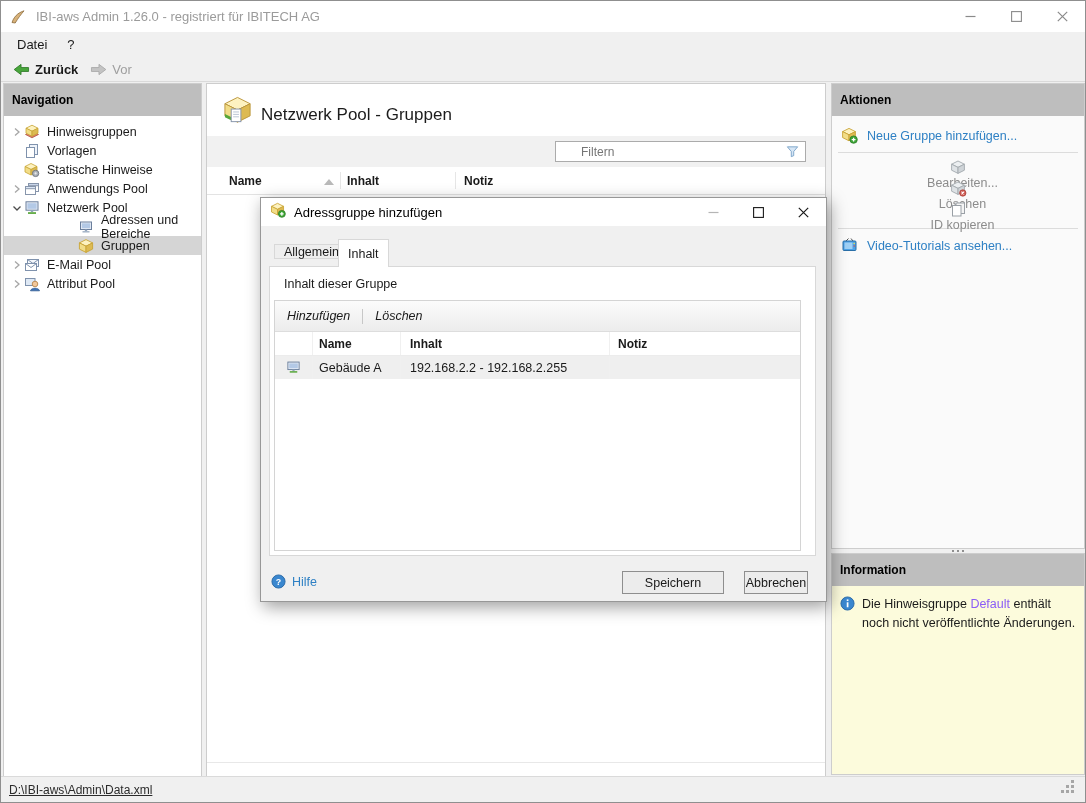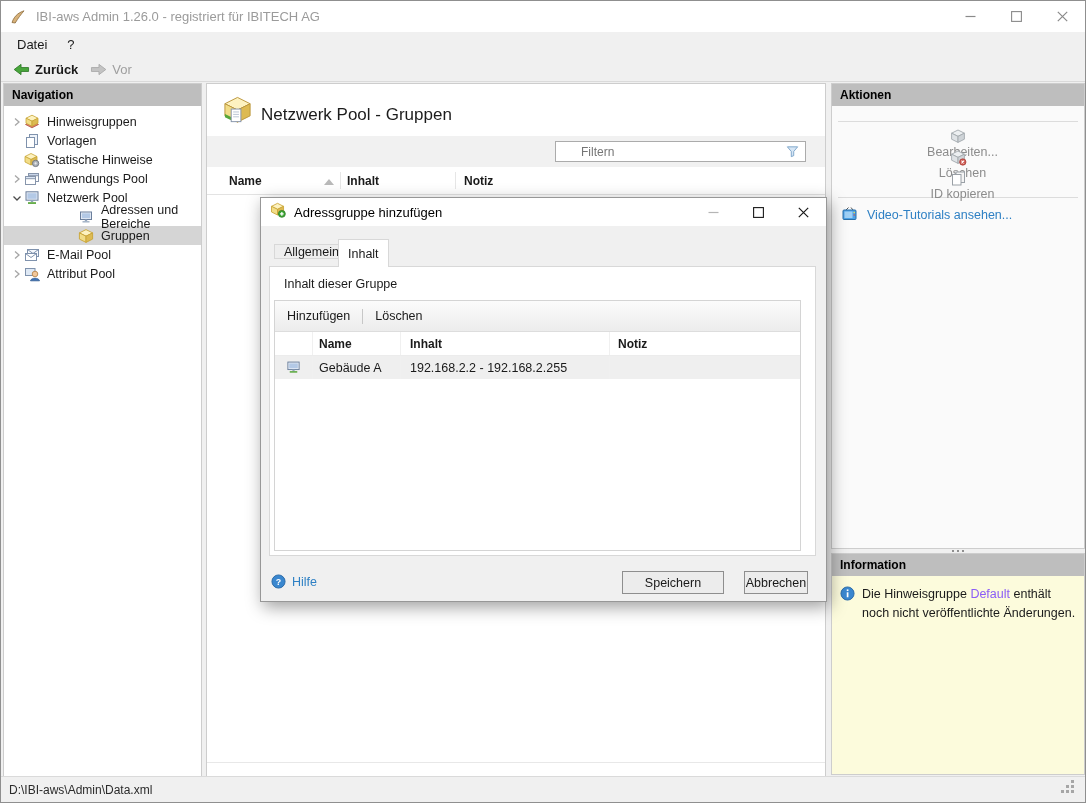--- a/index.html
+++ b/index.html
@@ -20,21 +20,21 @@
     display:flex;align-items:center;font-size:13px;color:#1a1a1a;padding-left:6px;box-sizing:border-box;}
   .menu-item{padding:3px 10px;}
   .toolbar{position:absolute;left:0;top:56px;width:100%;height:25px;background:#f0f0f0;
     display:flex;align-items:center;border-bottom:1px solid #dadada;box-sizing:border-box;padding-left:6px;}
   .tool-btn{display:flex;align-items:center;gap:5px;padding:0 6px;height:22px;}
   .tool-btn .lbl-back{font-size:13px;font-weight:bold;color:#1a1a1a;}
   .tool-btn .lbl-fwd{font-size:13px;color:#9e9e9e;}
 
   
   .panel{position:absolute;background:#ffffff;border:1px solid #cdcdcd;box-sizing:border-box;}
-  .panel-header{height:22px;background:#bebebe;display:flex;align-items:center;
+  .panel-header{height:32px;background:#bebebe;display:flex;align-items:center;
     padding-left:8px;font-size:12px;font-weight:bold;color:#000;}
 
   
   .nav-panel{left:2px;top:82px;width:199px;height:694px;}
   .tree{padding-top:6px;font-size:12.5px;color:#1a1a1a;}
   .tree-row{height:19px;display:flex;align-items:center;}
   .tree-row.selected{background:#d5d5d5;}
   .chev{width:14px;margin-left:6px;display:flex;justify-content:center;}
   .chev.empty{visibility:hidden;}
   .t-icon{width:16px;height:16px;margin-right:7px;flex:0 0 16px;display:flex;}
@@ -72,42 +72,42 @@
 
   
   .info-panel{left:830px;top:552px;width:254px;height:222px;background:#fcfbdc;}
   .info-body{display:flex;gap:7px;padding:9px 8px;font-size:12.5px;color:#1a1a1a;line-height:1.5;}
   .info-body .i-icon{flex:0 0 15px;margin-top:1px;}
   .info-link{color:#8b5cf6;}
 
   
   .statusbar{position:absolute;left:0;bottom:0;width:100%;height:26px;background:#f0f0f0;
     border-top:1px solid #dadada;box-sizing:border-box;display:flex;align-items:center;
-    padding-left:8px;font-size:12px;color:#2b2b2b;}
+    padding-left:8px;font-size:12px;color:#2b2b2b;text-decoration:underline;}
   .grip{position:absolute;right:11px;bottom:9px;width:3px;height:3px;background:#a6a6a6;
     box-shadow:0 -5px #a6a6a6,0 -10px #a6a6a6,-5px 0 #a6a6a6,-5px -5px #a6a6a6,-10px 0 #a6a6a6;}
 
   
   .dialog{position:absolute;left:259px;top:196px;width:567px;height:405px;background:#f0f0f0;
     border:1px solid #979797;box-sizing:border-box;box-shadow:3px 5px 16px rgba(0,0,0,.38);z-index:10;}
   .dlg-titlebar{height:28px;background:#fff;display:flex;align-items:center;padding-left:9px;}
   .dlg-title{margin-left:8px;font-size:13px;color:#000;}
   .dlg-controls{margin-left:auto;display:flex;height:100%;}
   .dlg-btn{width:45px;height:100%;display:flex;align-items:center;justify-content:center;}
   .tab{position:absolute;display:flex;align-items:center;font-size:12.5px;color:#1a1a1a;
     border:1px solid #d8d8d8;box-sizing:border-box;padding:0 9px;}
   .tab-inactive{left:13px;top:46px;height:15px;background:#eeeeee;}
   .tab-active{left:77px;top:41px;height:28px;background:#fff;border-bottom:none;z-index:3;}
   .dlg-page{position:absolute;left:8px;top:68px;width:547px;height:290px;background:#fff;
     border:1px solid #d8d8d8;box-sizing:border-box;}
   .page-label{position:absolute;left:14px;top:10px;font-size:12.5px;color:#1a1a1a;}
   .dlg-list{position:absolute;left:4px;top:33px;width:527px;height:251px;background:#fff;
     border:1px solid #d4d4d4;box-sizing:border-box;}
   .dlg-list-toolbar{height:30px;background:linear-gradient(#fbfbfb,#ececec);
-    border-bottom:1px solid #ddd;display:flex;align-items:center;font-size:12.5px;color:#1a1a1a;}
+    border-bottom:1px solid #ddd;display:flex;align-items:center;font-size:12.5px;color:#1a1a1a;font-style:italic;}
   .dlt-btn{padding:0 12px;height:22px;display:flex;align-items:center;}
   .dlt-sep{width:1px;height:15px;background:#c7c7c7;}
   .dlg-list-header{height:23px;display:flex;align-items:stretch;font-size:12px;font-weight:bold;
     color:#1a1a1a;border-bottom:1px solid #ececec;}
   .dlg-list-header .hc,.dlg-row .rc{display:flex;align-items:center;box-sizing:border-box;}
   .c-ic{width:38px;flex:0 0 38px;justify-content:center;border-right:1px solid #f0f0f0;}
   .c-name{width:88px;flex:0 0 88px;padding-left:6px;border-right:1px solid #f0f0f0;}
   .c-content{width:209px;flex:0 0 209px;padding-left:9px;border-right:1px solid #f0f0f0;}
   .c-note{flex:1;padding-left:8px;}
   .dlg-row{height:23px;display:flex;background:#efefef;font-size:12.5px;color:#1a1a1a;}
@@ -343,20 +343,32 @@
       <span class="col" style="left:140px">Inhalt</span>
       <span class="vsep" style="left:248px"></span>
       <span class="col" style="left:257px">Notiz</span>
     </div>
     <div class="list-region"></div>
   </div>
 
   <div class="panel actions-panel">
     <div class="panel-header">Aktionen</div>
     <div class="action-list">
+      <div class="action-item link">
+        <span class="a-icon">
+            <svg width="17" height="17" viewBox="0 0 17 17">
+              <path d="M8 1.4 14.4 4.6 8 7.8 1.6 4.6Z" fill="#fdf2c0" stroke="#c8a435" stroke-width="0.9"></path>
+              <path d="M1.6 4.6 8 7.8v6L1.6 10.6Z" fill="#f2dd87" stroke="#c8a435" stroke-width="0.9"></path>
+              <path d="M14.4 4.6 8 7.8v6l6.4-3.2Z" fill="#ddba52" stroke="#c8a435" stroke-width="0.9"></path>
+              <circle cx="12.6" cy="12.6" r="3.7" fill="#3da435" stroke="#2b7d26" stroke-width="0.8"></circle>
+              <path d="M12.6 10.7v3.8M10.7 12.6h3.8" stroke="#fff" stroke-width="1.3"></path>
+            </svg>
+          </span>
+        <span>Neue Gruppe hinzufügen...</span>
+      </div>
       <div class="action-div"></div>
       <div class="action-item disabled">
         <span class="a-icon">
             <svg width="17" height="17" viewBox="0 0 17 17">
               <path d="M8 2 14.4 5.2 8 8.4 1.6 5.2Z" fill="#eceff1" stroke="#a3a9ae" stroke-width="0.9"></path>
               <path d="M1.6 5.2 8 8.4v6L1.6 11.2Z" fill="#dfe3e6" stroke="#a3a9ae" stroke-width="0.9"></path>
               <path d="M14.4 5.2 8 8.4v6l6.4-3.2Z" fill="#cfd4d8" stroke="#a3a9ae" stroke-width="0.9"></path>
             </svg>
           </span>
         <span>Bearbeiten...</span>

